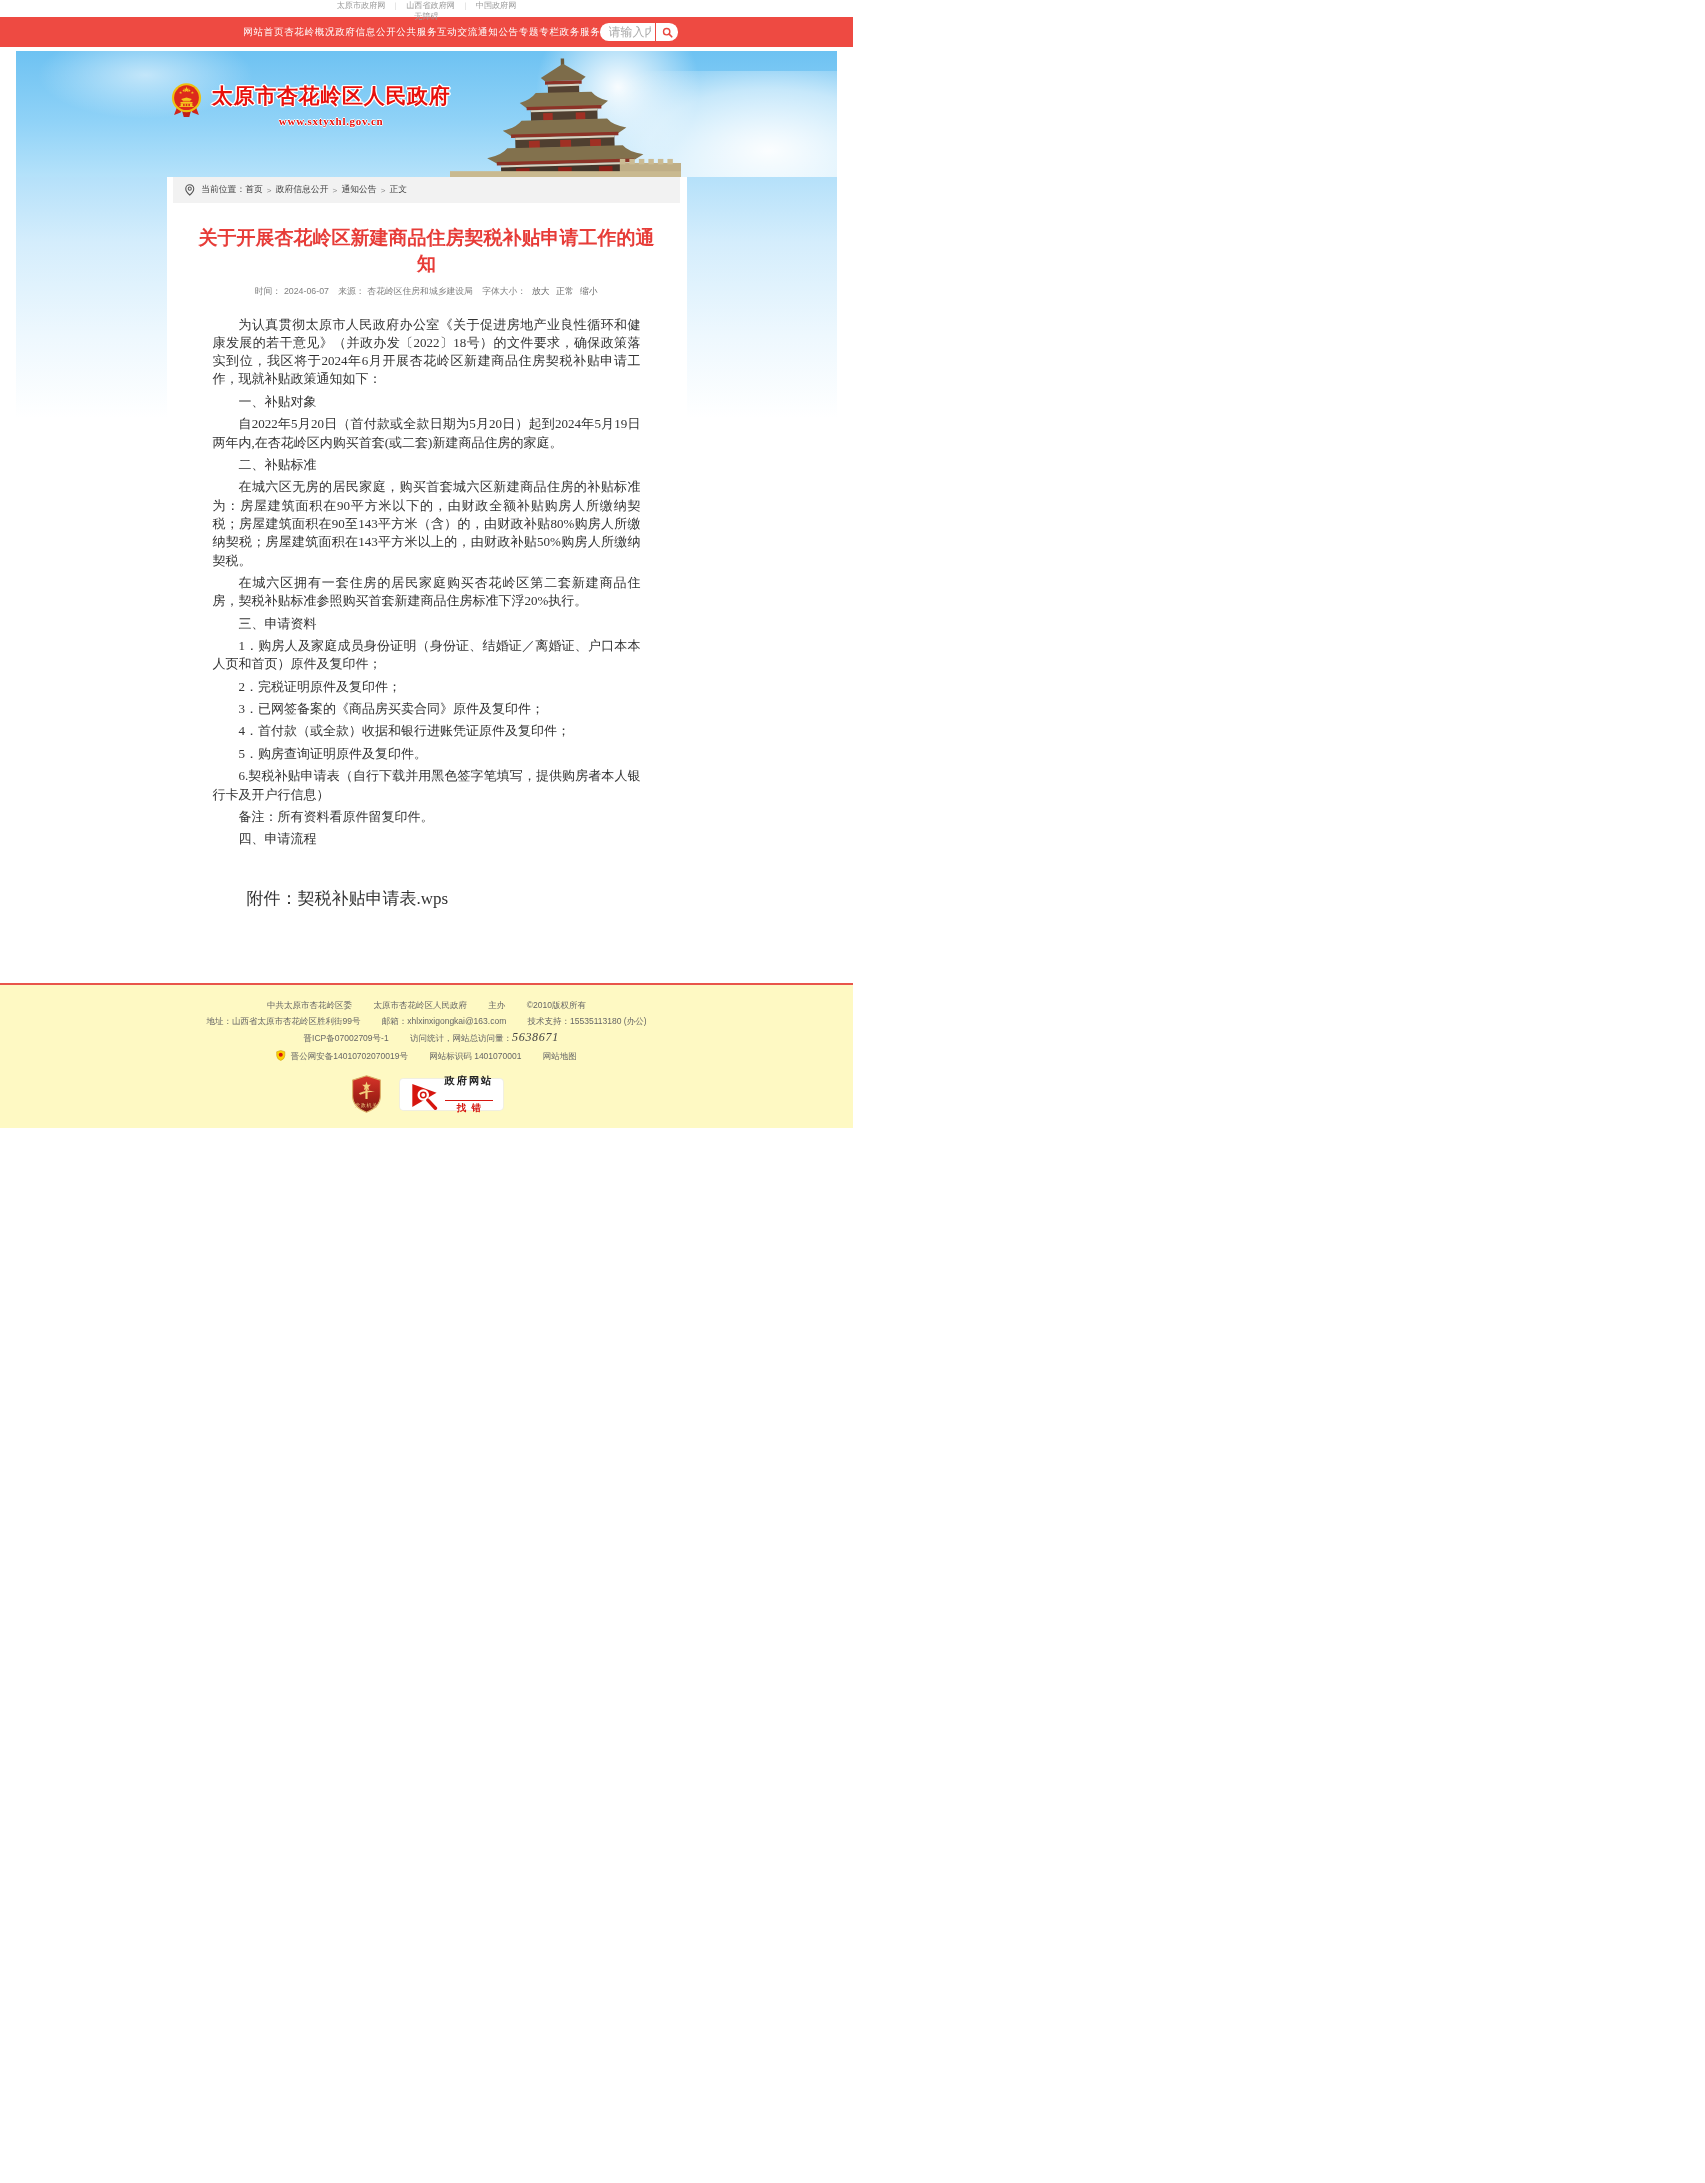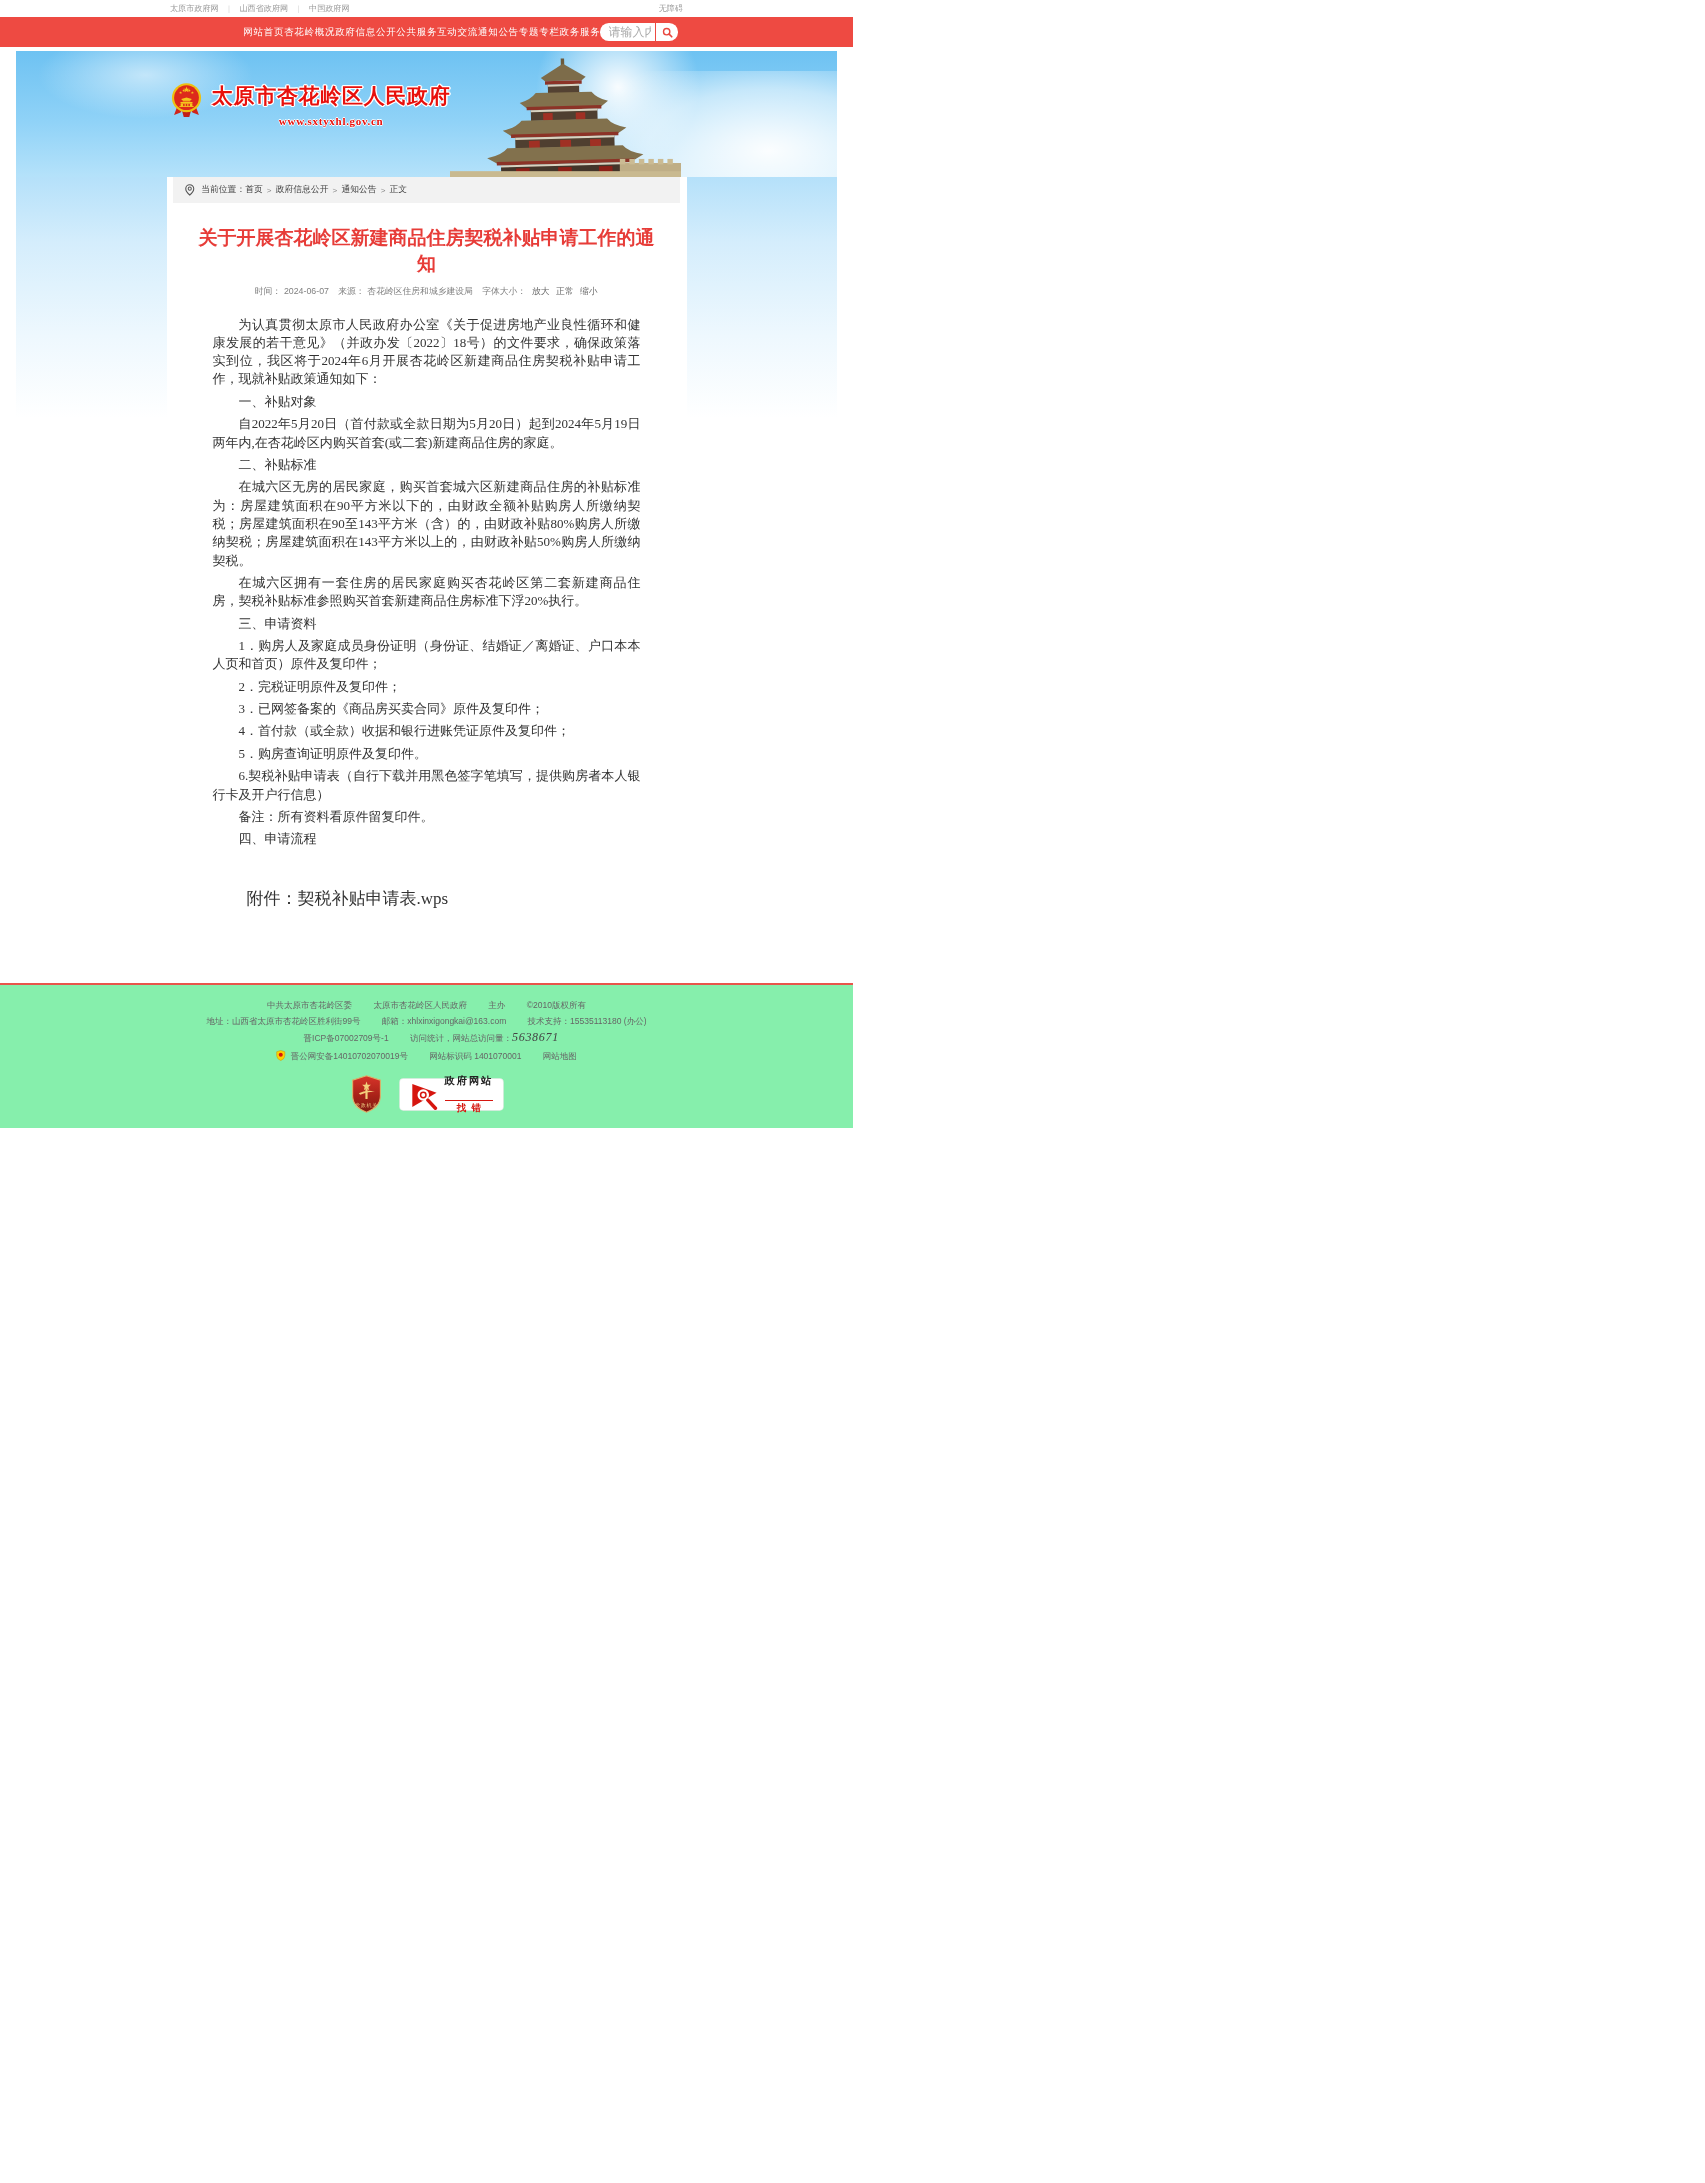--- a/index.html
+++ b/index.html
@@ -1,21 +1,21 @@
 <!DOCTYPE html>
 <html style="font-size:11px"><head>
 <meta charset="utf-8">
 <style>
   html,body{margin:0;padding:0;background:#fff;}
   body{width:853px;font-family:"Liberation Sans","DejaVu Sans",sans-serif;-webkit-font-smoothing:antialiased;}
   a{text-decoration:none;color:inherit;}
 
   
   .topbar{height:17px;background:#fff;}
-  .topbar-inner{width:513px;margin:0 auto;height:100%;display:flex;justify-content:space-between;align-items:center;font-size:8.1px;color:#999;}
+  .topbar-inner{width:513px;margin:0 auto;height:100%;display:flex;justify-content:space-between;align-items:center;font-size:8.1px;color:#999;flex-direction:column;}
   .topbar-links{display:flex;align-items:center;}
   .topbar-links .sep{color:#ccc;margin:0 6.8px;font-size:7.5px;}
   .topbar-links a,.topbar-access{color:#999;}
 
   
   .navbar{height:30px;background:#ee4a42;}
   .nav-inner{width:504px;margin-left:174px;height:100%;display:flex;align-items:center;justify-content:flex-end;}
   .nav-item{color:#fff;font-size:9.5px;letter-spacing:0.7px;}
   .search{display:flex;align-items:center;height:17.7px;}
   .search input{width:42px;height:17.7px;border:none;outline:none;background:#fff;border-radius:8.8px 0 0 8.8px;padding:0 4.1px 0 8.1px;font-size:12px;color:#666;}
@@ -50,21 +50,21 @@
   .meta span{margin:0 1.4px;}
   .meta .fa{margin:0 2px;color:#666;}
 
   .article-body{margin-top:17.7px;padding:0 46px;font-family:"Liberation Serif","DejaVu Serif",serif;
     font-size:13px;color:#333;line-height:18.3px;text-align:justify;}
   .article-body p{text-indent:2em;margin:4.1px 0;}
   .attachment{margin-top:38px;padding:0 46px;font-family:"Liberation Serif","DejaVu Serif",serif;
     font-size:17px;color:#333;text-indent:2em;}
 
   
-  .footer{border-top:2.7px solid #e8554b;background:#86efac;text-align:center;color:#666;font-size:8.5px;padding:15px 0 13.6px;}
+  .footer{border-top:2.7px solid #e8554b;background:#fef9c3;text-align:center;color:#666;font-size:8.5px;padding:15px 0 13.6px;}
   .footer-row{margin-top:5.4px;line-height:11px;}
   .footer-row:first-child{margin-top:0;}
   .f-item{margin:0 9.5px;}
   .visits{font-style:italic;font-family:"Liberation Serif","DejaVu Serif",serif;font-size:12px;color:#444;letter-spacing:0.7px;}
   .police-ico{vertical-align:-2px;margin-right:2.7px;}
   .badges{display:flex;justify-content:center;align-items:center;gap:17.7px;margin-top:11px;}
   .badge-zc{width:103px;height:31px;background:#fff;border-radius:3.4px;box-shadow:0 0 0 0.7px #ececec;
     display:flex;align-items:center;justify-content:center;gap:4.1px;}
   .zc-text{display:flex;flex-direction:column;align-items:center;}
   .zc-title{font-size:10.2px;font-weight:bold;color:#222;letter-spacing:2px;border-bottom:1.4px solid #d6160f;padding-bottom:12px;}

